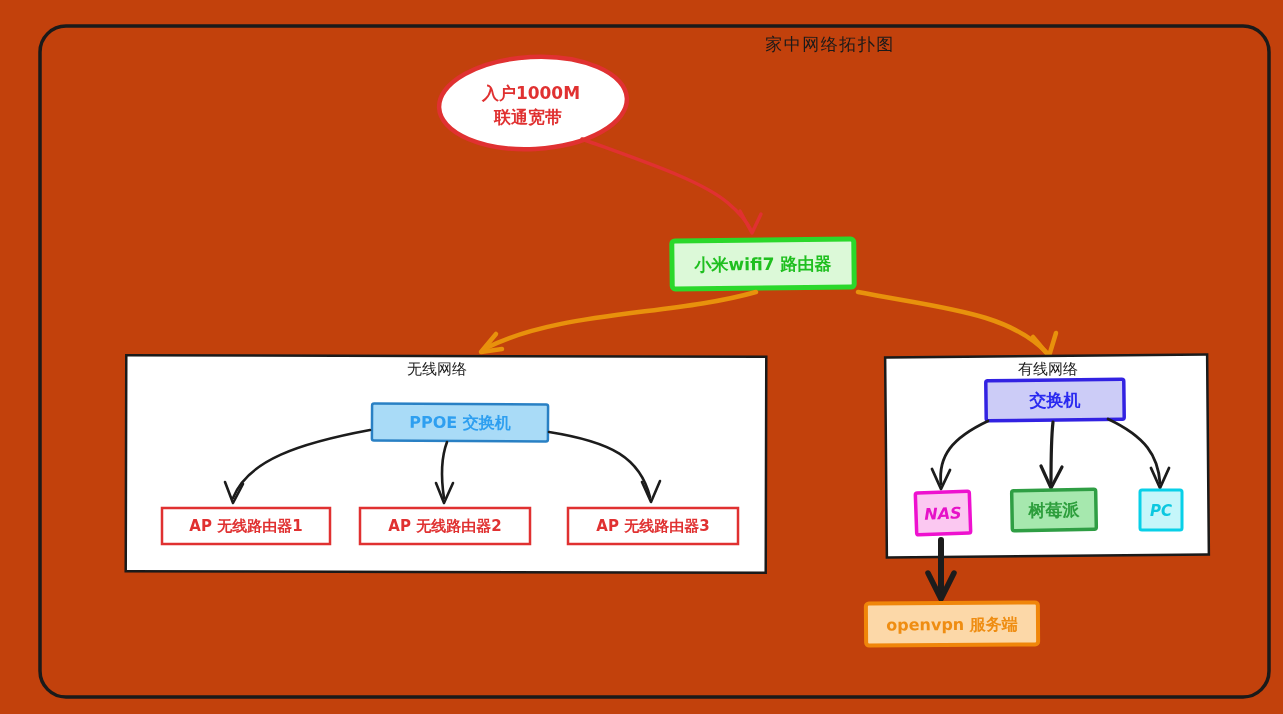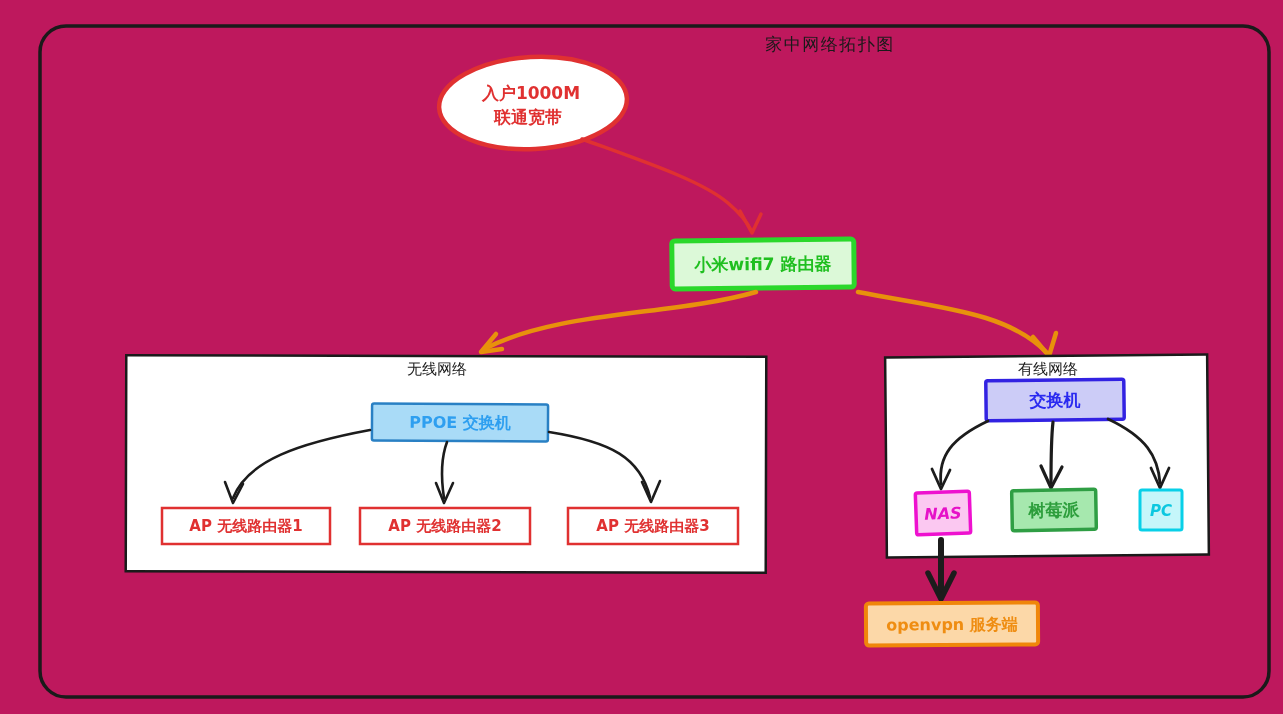--- a/index.html
+++ b/index.html
@@ -1,16 +1,16 @@
 <!DOCTYPE html>
 <html><head>
 <meta charset="utf-8">
 <style>
   html,body{margin:0;padding:0;background:#ffffff;}
-  .stage{position:relative;width:1283px;height:714px;background:#be185d;overflow:hidden;
+  .stage{position:relative;width:1283px;height:714px;background:#c2410c;overflow:hidden;
          font-family:"DejaVu Sans",sans-serif;}
   svg{position:absolute;left:0;top:0;}
   text{font-family:"DejaVu Sans",sans-serif;}
   .hand{font-weight:600;}
 </style>
 </head>
 <body>
 
 <div class="stage">
 <svg width="1283" height="714" viewBox="0 0 1283 714">

